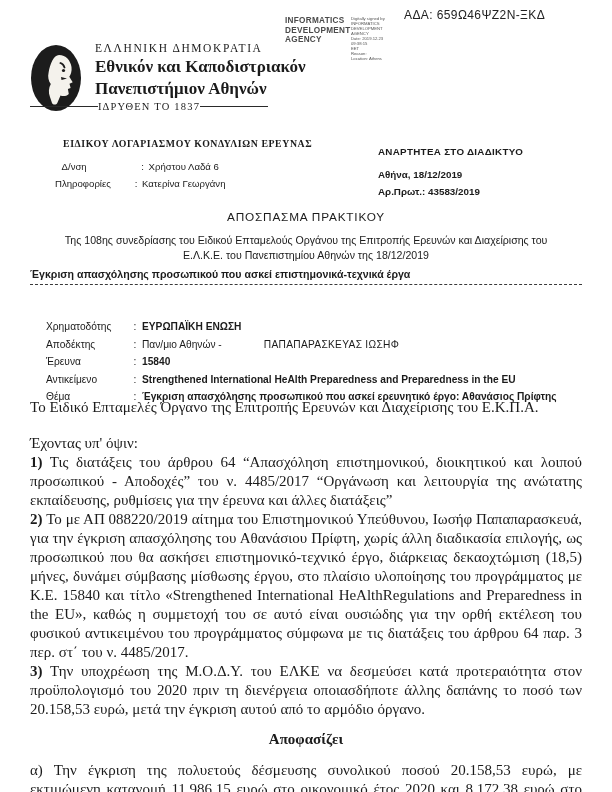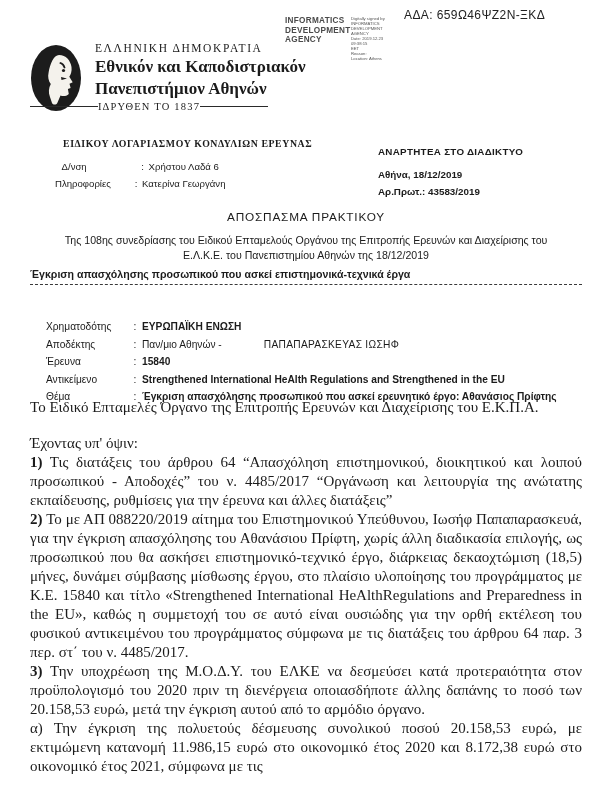--- a/index.html
+++ b/index.html
@@ -136,31 +136,32 @@
       <span class="fval2">ΠΑΠΑΠΑΡΑΣΚΕΥΑΣ ΙΩΣΗΦ</span>
     </div>
     <div class="frow">
       <span class="flbl">Έρευνα</span>
       <span class="fsep">:</span>
       <span class="fval">15840</span>
     </div>
     <div class="frow">
       <span class="flbl">Αντικείμενο</span>
       <span class="fsep">:</span>
-      <span class="fval">Strengthened International HeAlth Regulations and Strengthened in the EU</span>
+      <span class="fval">Strengthened International HeAlth Preparedness and Preparedness in the EU</span>
     </div>
     <div class="frow">
       <span class="flbl">Θέμα</span>
       <span class="fsep">:</span>
       <span class="fval">Έγκριση απασχόλησης προσωπικού που ασκεί ερευνητικό έργο: Αθανάσιος Πρίφτης</span>
     </div>
   </div>
 
   <div class="abs body">
     <p class="organ">Το Ειδικό Επταμελές Όργανο της Επιτροπής Ερευνών και Διαχείρισης του Ε.Κ.Π.Α.</p>
     <p>Έχοντας υπ' όψιν:</p>
     <p class="item"><b>1)</b> <span>Τις διατάξεις του άρθρου 64  “Απασχόληση επιστημονικού, διοικητικού και λοιπού προσωπικού - Αποδοχές” του ν. 4485/2017 “Οργάνωση και λειτουργία της ανώτατης εκπαίδευσης, ρυθμίσεις για την έρευνα και άλλες διατάξεις”</span></p>
     <p class="item"><b>2)</b> <span>Το με ΑΠ 088220/2019 αίτημα του Επιστημονικού Υπεύθυνου, Ιωσήφ Παπαπαρασκευά, για την έγκριση απασχόλησης του Αθανάσιου Πρίφτη, χωρίς άλλη διαδικασία επιλογής, ως προσωπικού που θα ασκήσει επιστημονικό-τεχνικό έργο, διάρκειας δεκαοχτώμιση (18,5) μήνες, δυνάμει σύμβασης μίσθωσης έργου, στο πλαίσιο υλοποίησης του προγράμματος με Κ.Ε. 15840 και τίτλο «Strengthened International HeAlthRegulations and Preparedness in the EU», καθώς η συμμετοχή του σε αυτό είναι ουσιώδης για την ορθή εκτέλεση του φυσικού αντικειμένου του προγράμματος σύμφωνα με τις διατάξεις του άρθρου 64 παρ. 3 περ. στ΄ του ν. 4485/2017.</span></p>
     <p class="item"><b>3)</b> <span>Την υποχρέωση της Μ.Ο.Δ.Υ. του ΕΛΚΕ να δεσμεύσει κατά προτεραιότητα στον προϋπολογισμό του 2020 πριν τη διενέργεια οποιασδήποτε άλλης δαπάνης το ποσό των 20.158,53 ευρώ, μετά την έγκριση αυτού από το αρμόδιο όργανο.</span></p>
+    <p class="decision">Αποφασίζει</p>
     <p class="item"><span>α)</span> <span>Την έγκριση της πολυετούς δέσμευσης συνολικού ποσού 20.158,53 ευρώ, με εκτιμώμενη κατανομή 11.986,15 ευρώ στο οικονομικό έτος 2020 και 8.172,38 ευρώ στο οικονομικό έτος 2021, σύμφωνα με τις</span></p>
   </div>
 
 </div>
 
 </body></html>

